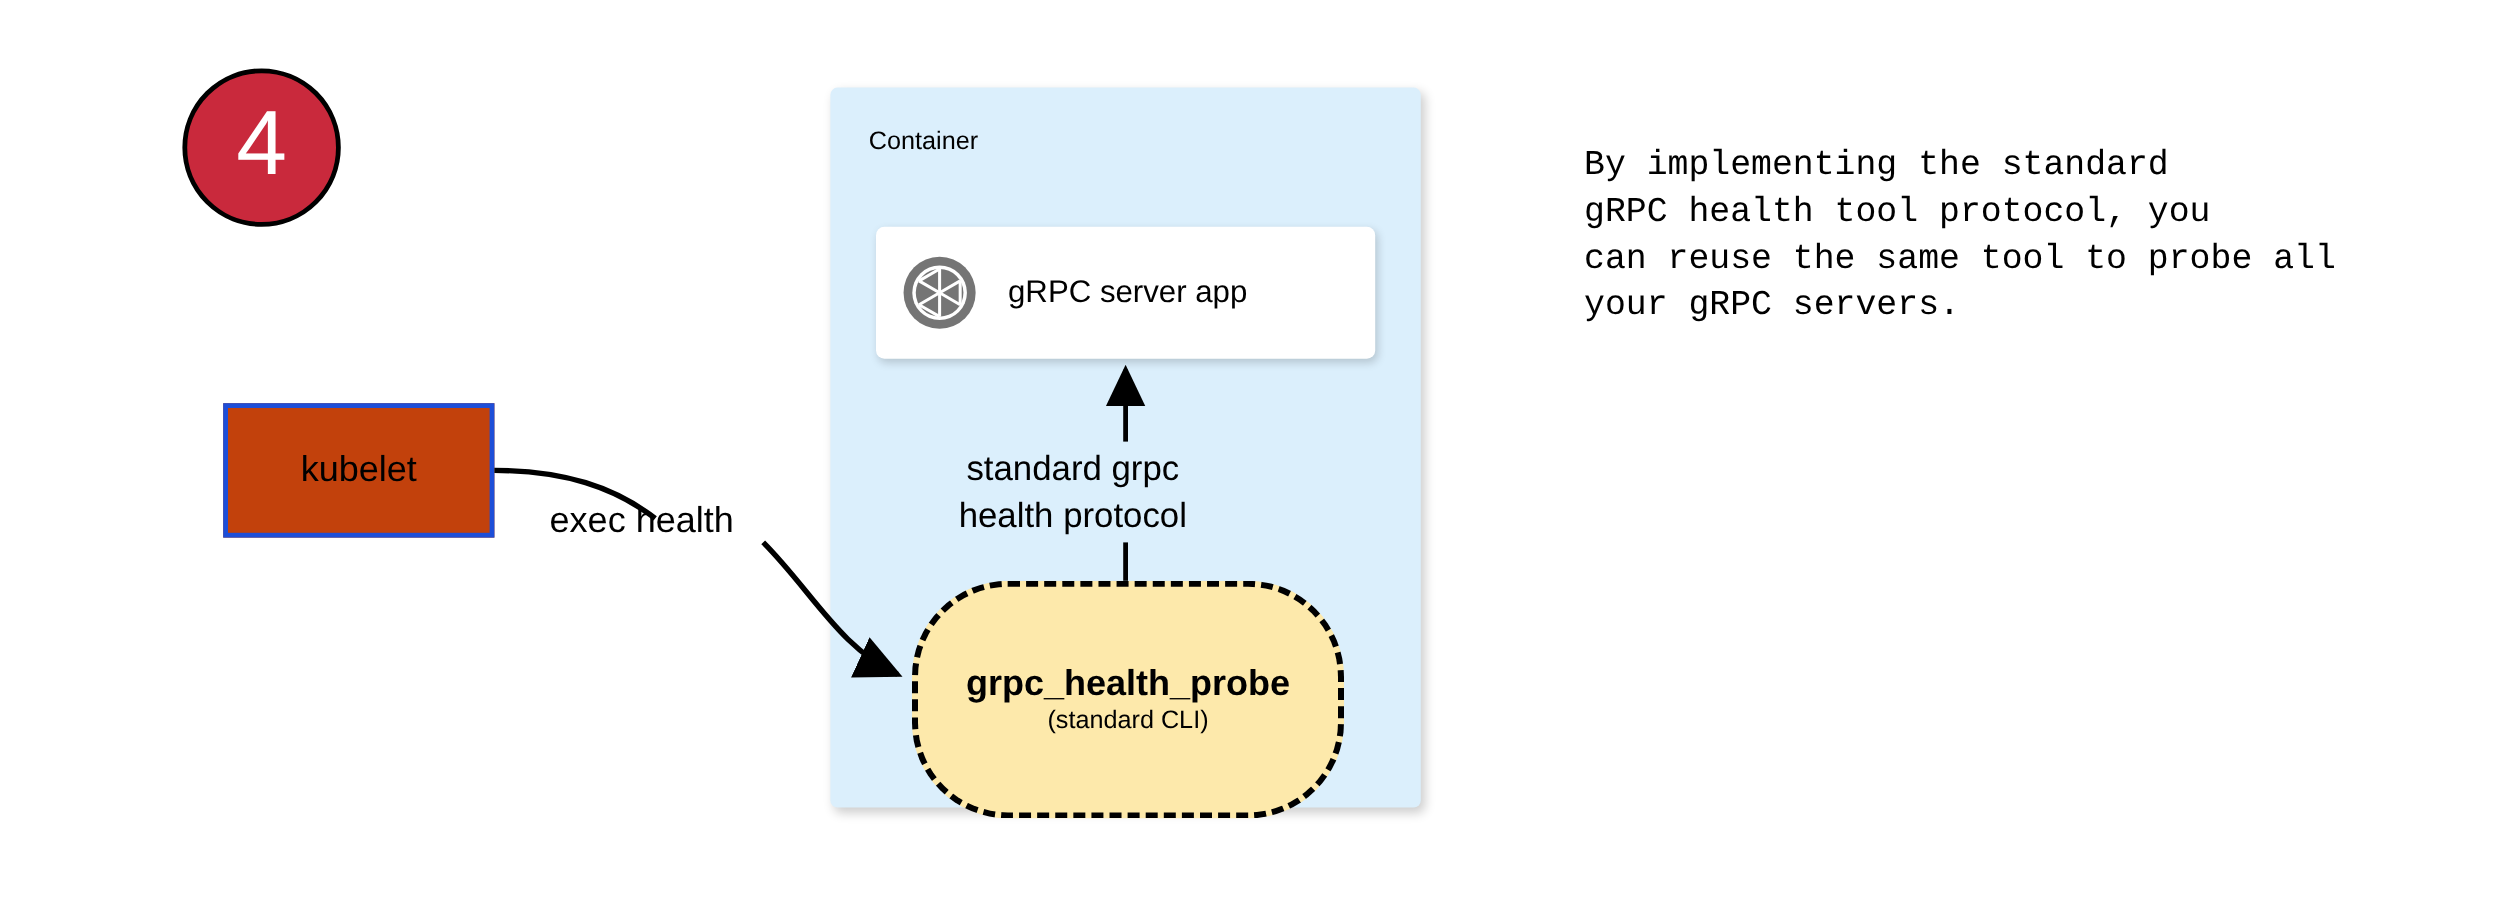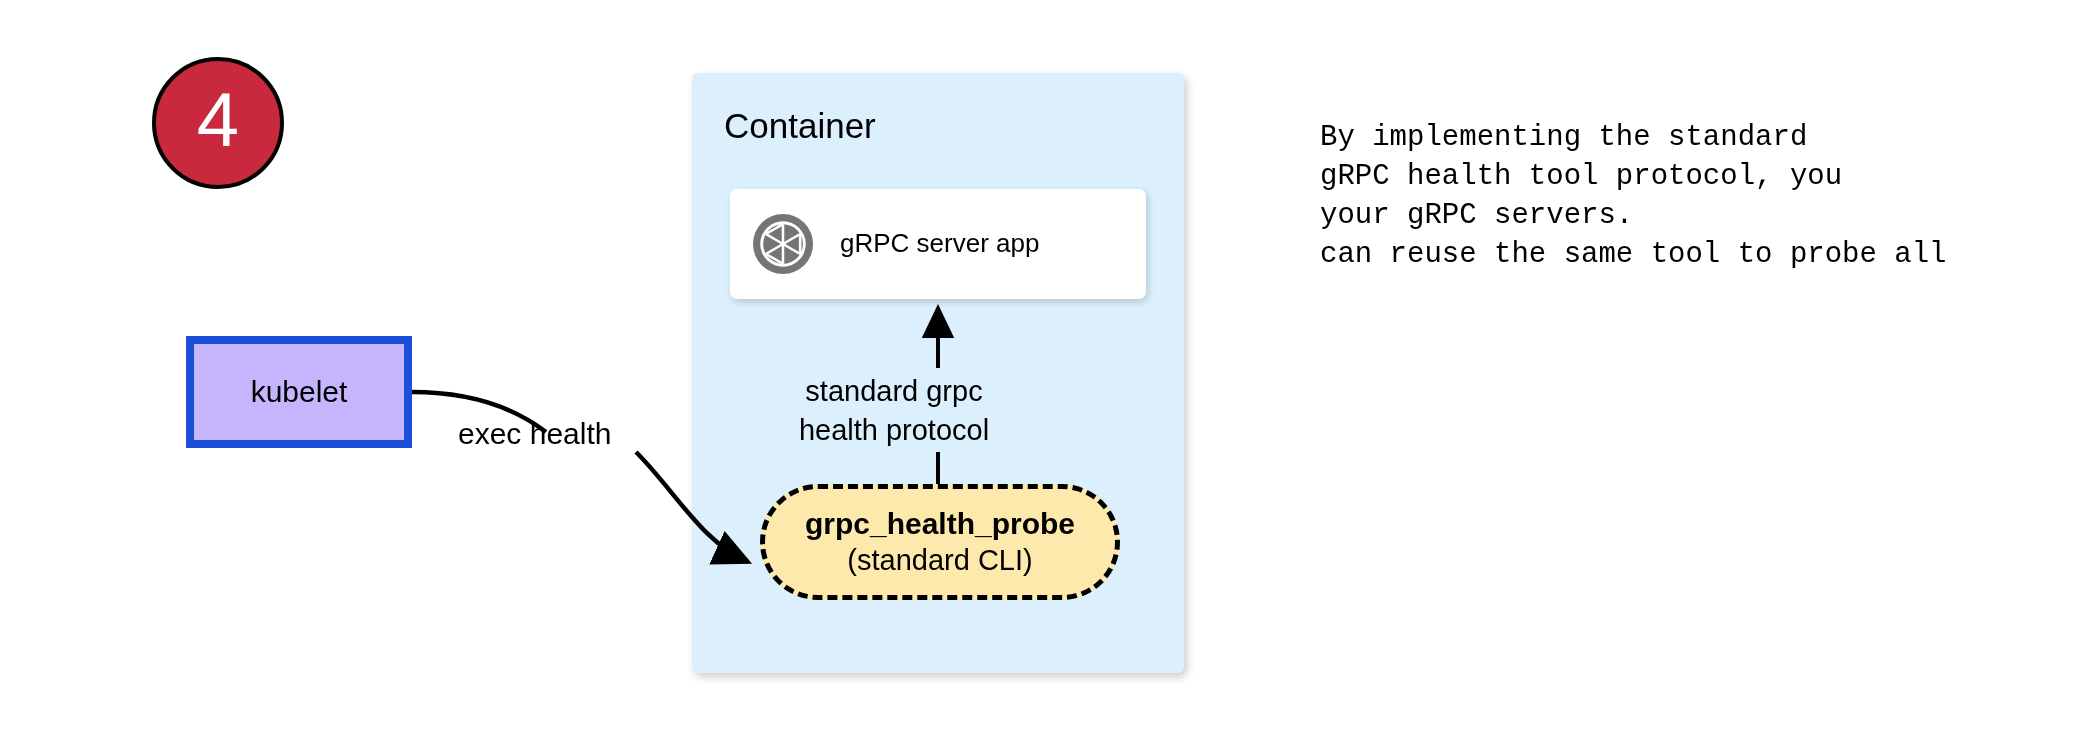--- a/index.html
+++ b/index.html
@@ -53,21 +53,21 @@
     width: 492px;
     height: 600px;
     background: #dbeffc;
     border-radius: 6px;
     box-shadow: 3px 4px 9px rgba(0,0,0,0.20);
   }
   .container-label {
     position: absolute;
     left: 724px;
     top: 105px;
-    font-size: 35px;
+    font-size: 21px;
     line-height: 1.2;
     color: #000000;
     white-space: nowrap;
     text-align: center;
   }
 
   
   .server-card {
     position: absolute;
     left: 730px;
@@ -94,54 +94,54 @@
     color: #000000;
     white-space: nowrap;
   }
 
   
   .probe-shape {
     position: absolute;
     left: 760px;
     top: 484px;
     width: 360px;
-    height: 116px;
+    height: 198px;
     background: #fde9ab;
     border: 5px dashed #000000;
     border-radius: 80px;
     box-sizing: border-box;
     display: flex;
     flex-direction: column;
     align-items: center;
     justify-content: center;
   }
   .probe-title {
     font-size: 30px;
     font-weight: bold;
     line-height: 1.22;
     white-space: nowrap;
     color: #000000;
   }
   .probe-subtitle {
-    font-size: 29px;
+    font-size: 21px;
     font-weight: normal;
     line-height: 1.22;
     white-space: nowrap;
     color: #000000;
   }
 
   
   .kubelet-box {
     position: absolute;
     left: 186px;
     top: 336px;
     width: 226px;
     height: 112px;
-    background: #c4b5fd;
-    border: 8px solid #1d4ed8;
+    background: #c2410c;
+    border: 4px solid #1d4ed8;
     box-sizing: border-box;
     display: flex;
     align-items: center;
     justify-content: center;
   }
   .kubelet-label {
     font-size: 30px;
     line-height: 1.2;
     white-space: nowrap;
     color: #000000;
@@ -258,17 +258,17 @@
   <div class="edge-label-protocol">
     <span>standard grpc</span>
     <span>health protocol</span>
   </div>
 
   <div class="edge-label-exec"><b>exec</b><span> health</span></div>
 
   <div class="caption">
     <span>By implementing the standard</span>
     <span>gRPC health tool protocol, you</span>
+    <span>can reuse the same tool to probe all</span>
     <span>your gRPC servers.</span>
-    <span>can reuse the same tool to probe all</span>
   </div>
 
 </div>
 
 </body></html>

